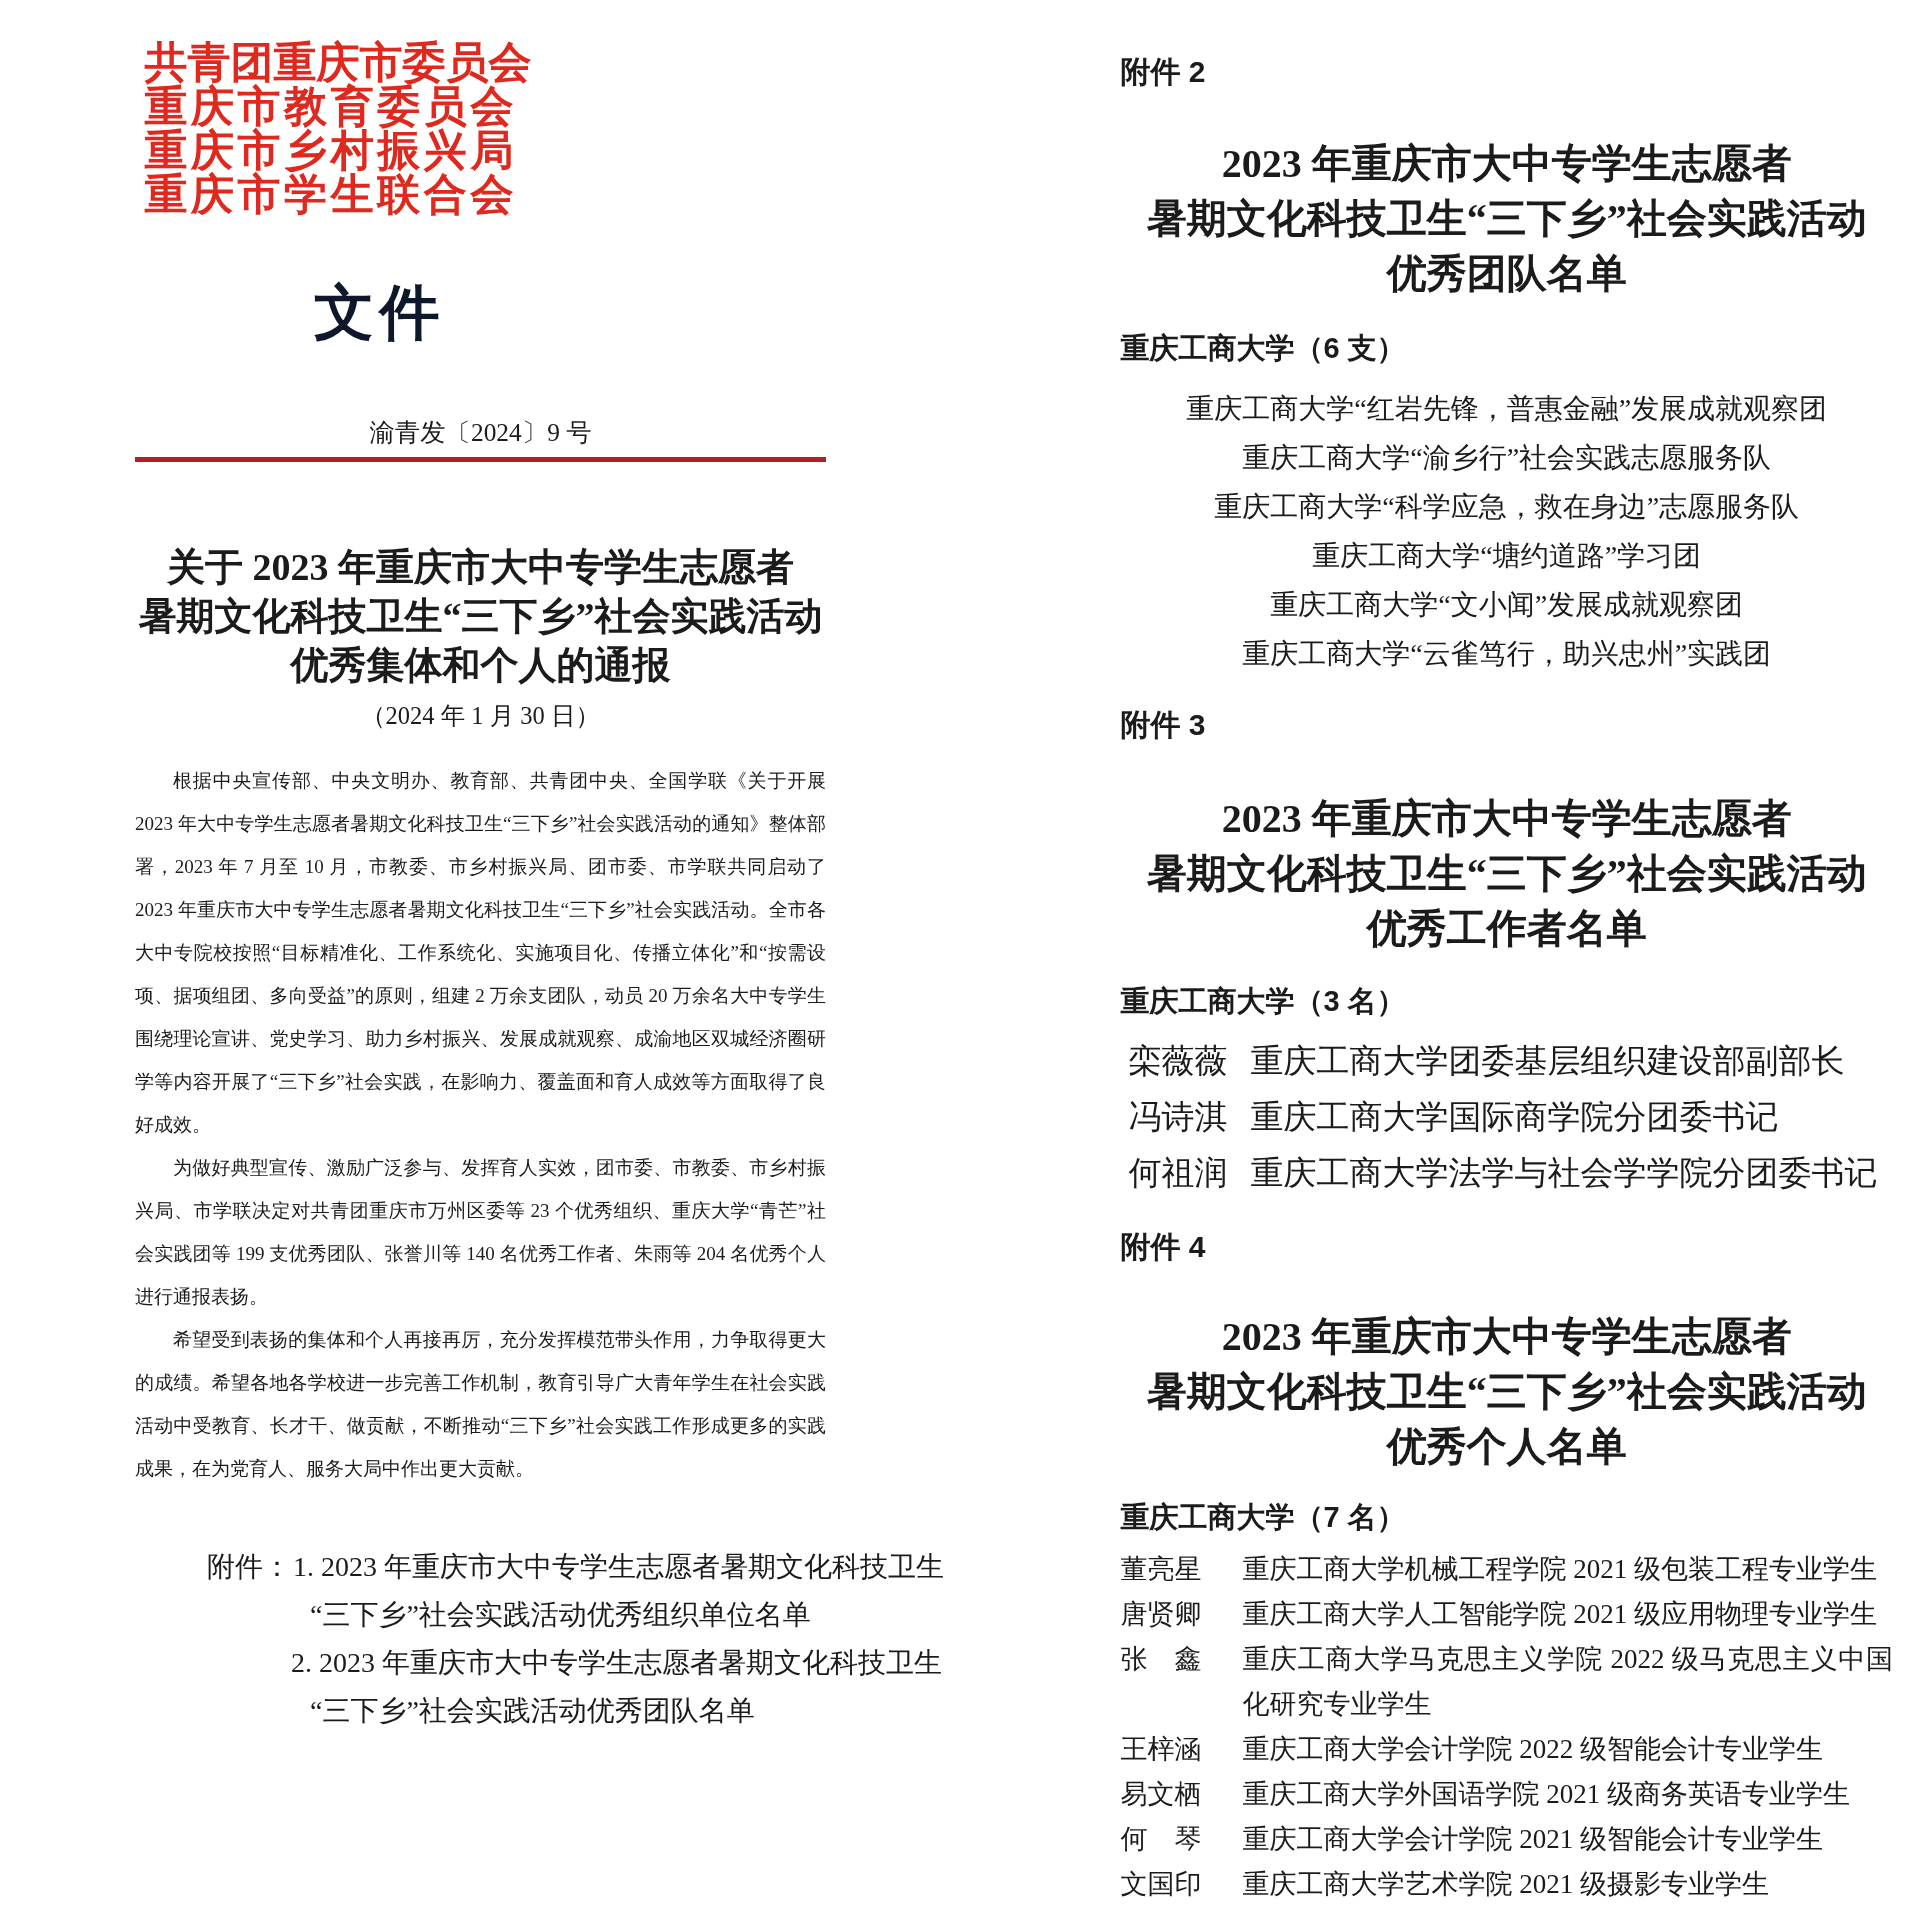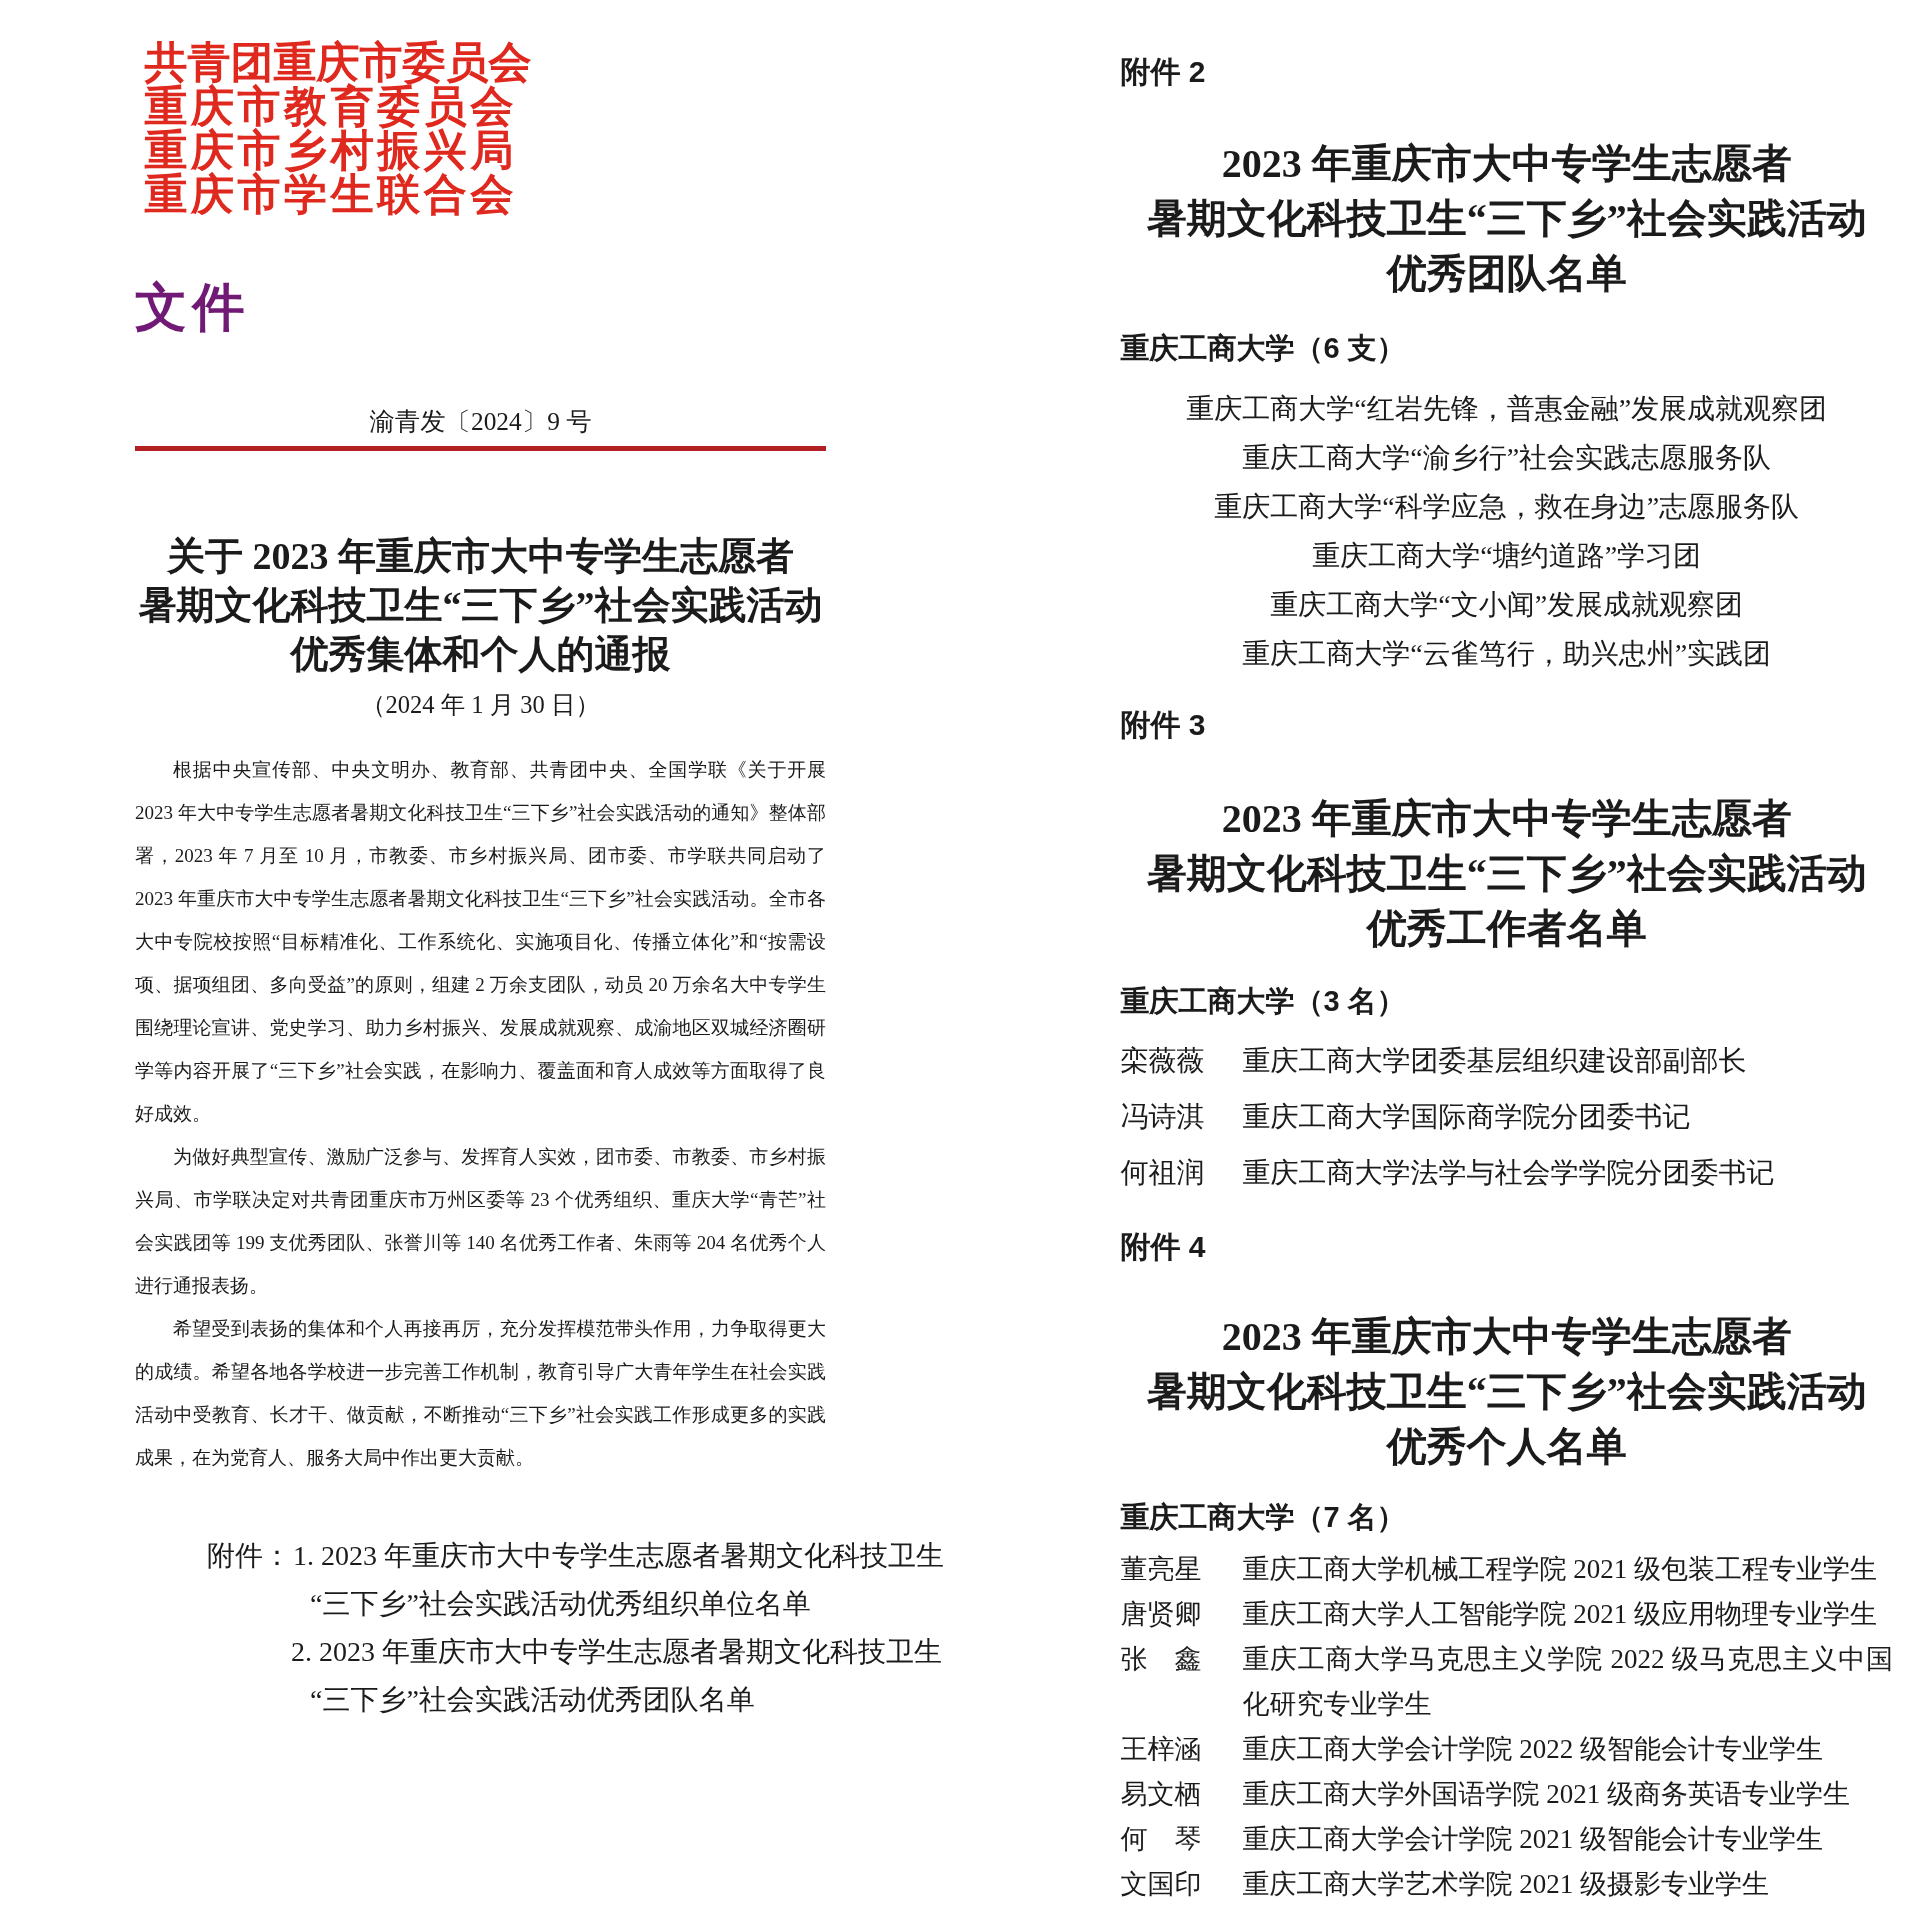--- a/index.html
+++ b/index.html
@@ -17,22 +17,22 @@
   .page-left{position:absolute;left:135px;top:0;width:691px;}
   .gov-header-row{display:flex;align-items:flex-start;margin-top:41px;flex-direction:column;}
   .gov-names{width:369px;margin-left:9.4px;}
   .gov-names .agency-line{
     font-size:43px;line-height:44px;font-weight:bold;
     color:#df281e;
     text-align:justify;text-align-last:justify;
     white-space:nowrap;
   }
   .doc-mark{
-    margin-top:56px;
-    font-size:52px;font-weight:bold;color:#701a75;
+    margin-left:179px;margin-top:56px;
+    font-size:60px;font-weight:bold;color:#0f172a;
     letter-spacing:5.6px;white-space:nowrap;
   }
   .doc-number{margin-top:62px;text-align:center;font-size:25.4px;line-height:32px;}
   .red-rule{margin-top:9.4px;height:4.7px;background:#b22024;}
   .doc-title{margin-top:81px;text-align:center;font-weight:bold;}
   .doc-title .title-line{font-size:38px;line-height:49px;}
   .doc-date{margin-top:9.4px;text-align:center;font-size:24.5px;line-height:34px;}
 
   .doc-body{margin-top:26px;}
   .para{
@@ -54,21 +54,21 @@
   .group-header{font-size:29px;line-height:38px;font-weight:bold;}
   .m-label2{margin-top:38px;}
   .m-title2{margin-top:43px;}
   .m-group2{margin-top:28px;}
   .team-list{margin-top:17px;text-align:center;}
   .team-item{font-size:28px;line-height:49px;white-space:nowrap;}
   .m-label3{margin-top:26px;}
   .m-title3{margin-top:45px;}
   .m-group3{margin-top:26px;}
   .people-list3{margin-top:13px;}
-  .people-list3 .person-row{font-size:28px;line-height:56px;}
+  .people-list3 .person-row{font-size:33px;line-height:56px;margin-left:8px;}
   .m-label4{margin-top:24.5px;}
   .m-title4{margin-top:41px;}
   .m-group4{margin-top:24.5px;}
   .people-list4{margin-top:11.3px;}
   .people-list4 .person-row{font-size:27px;line-height:45px;}
   .person-row{display:flex;align-items:flex-start;}
   .person-name{flex:0 0 122px;white-space:nowrap;}
   .person-desc{flex:1;text-align:justify;}
 </style>
 </head>

